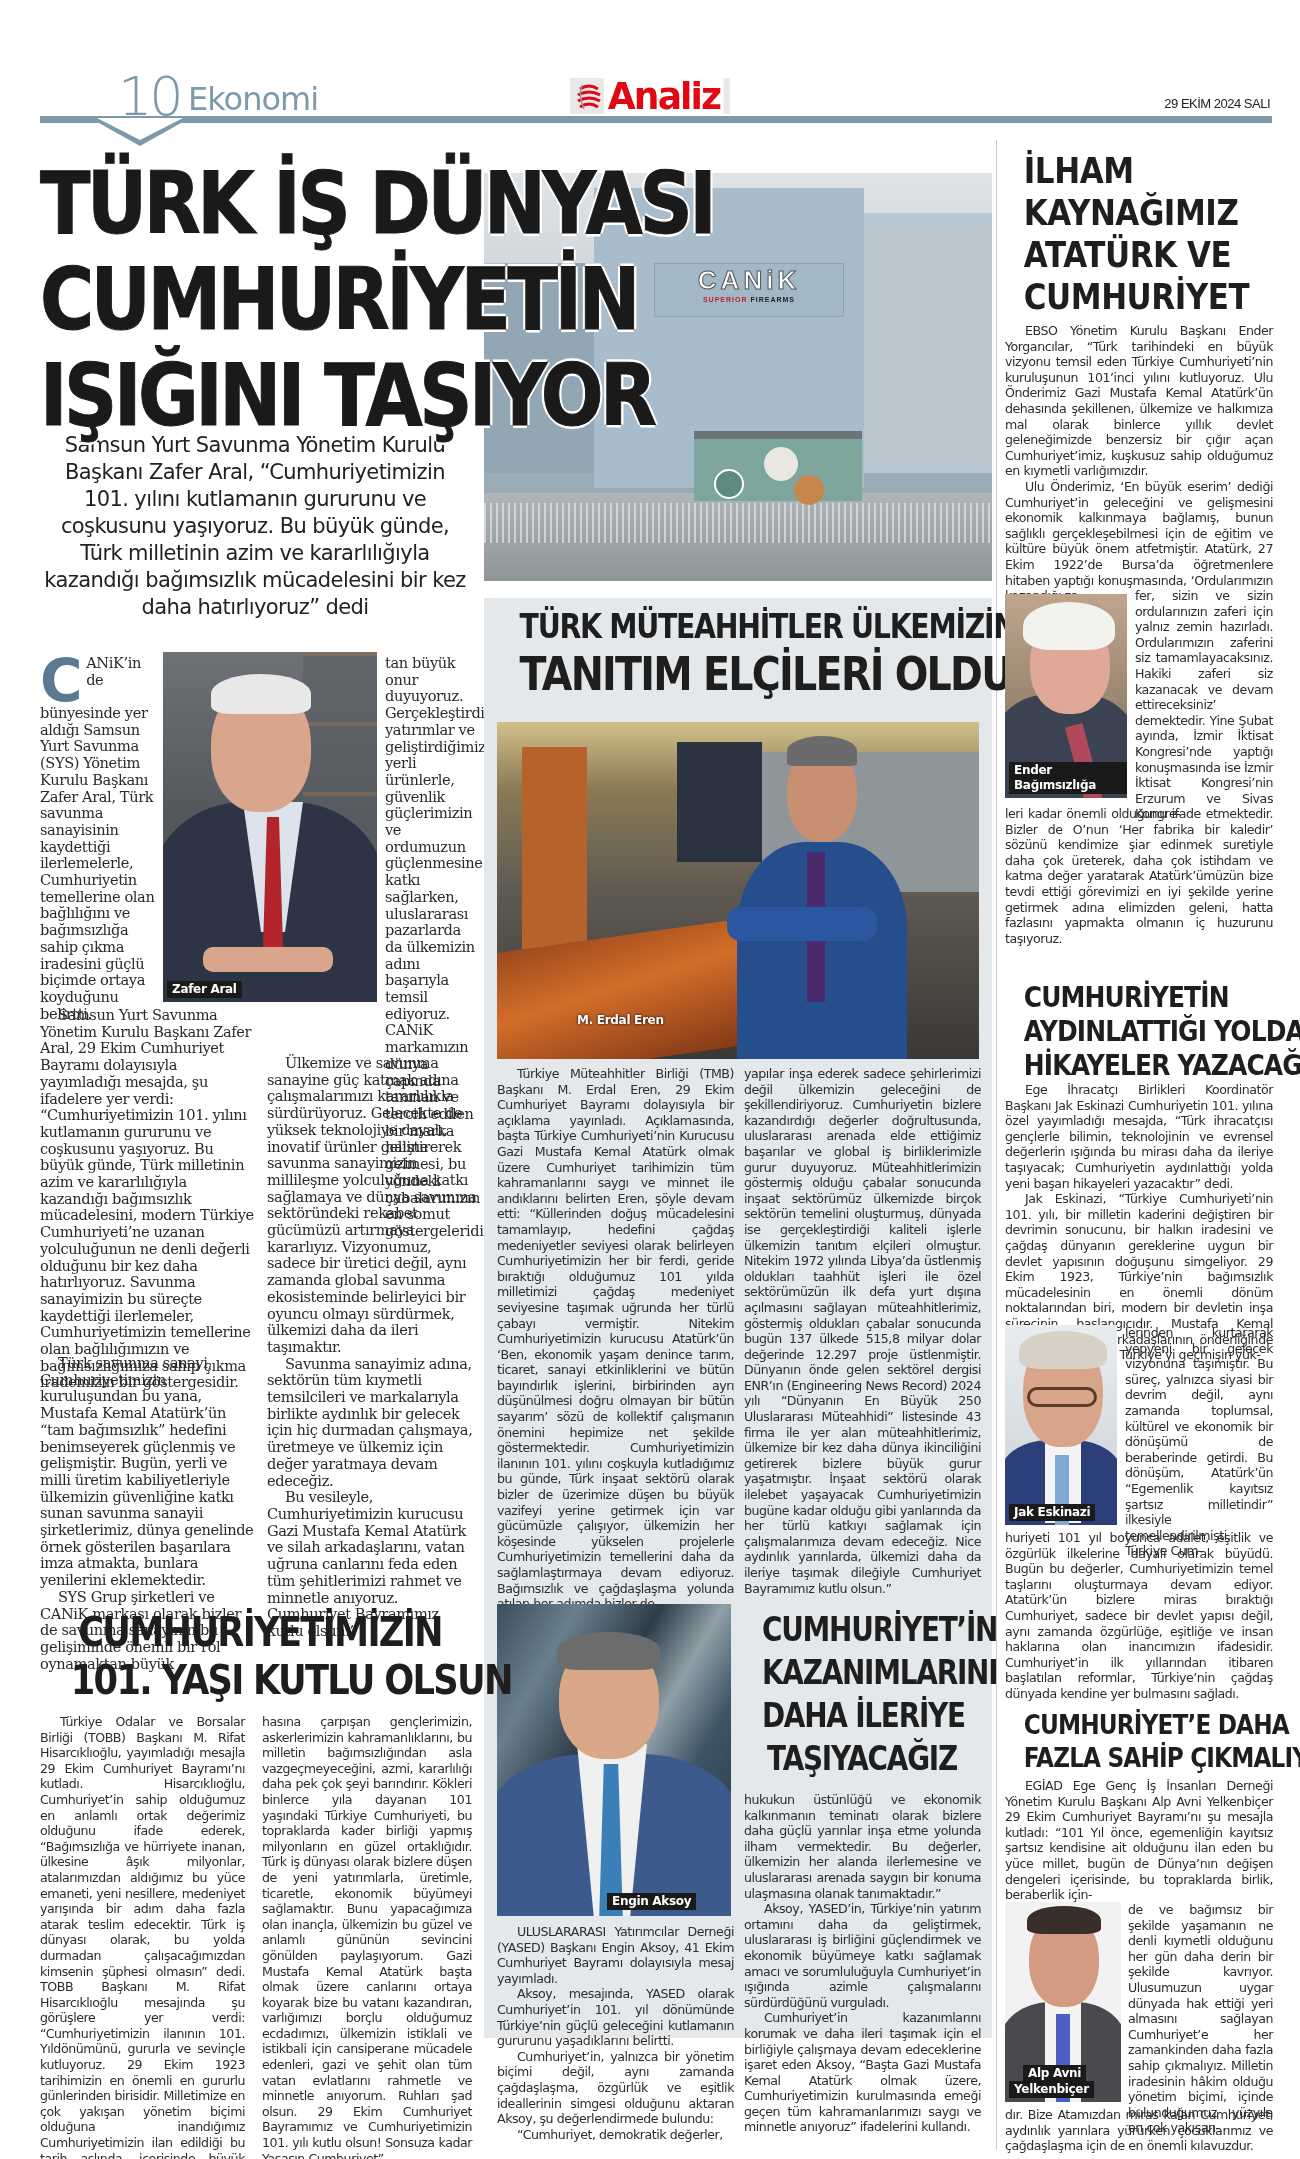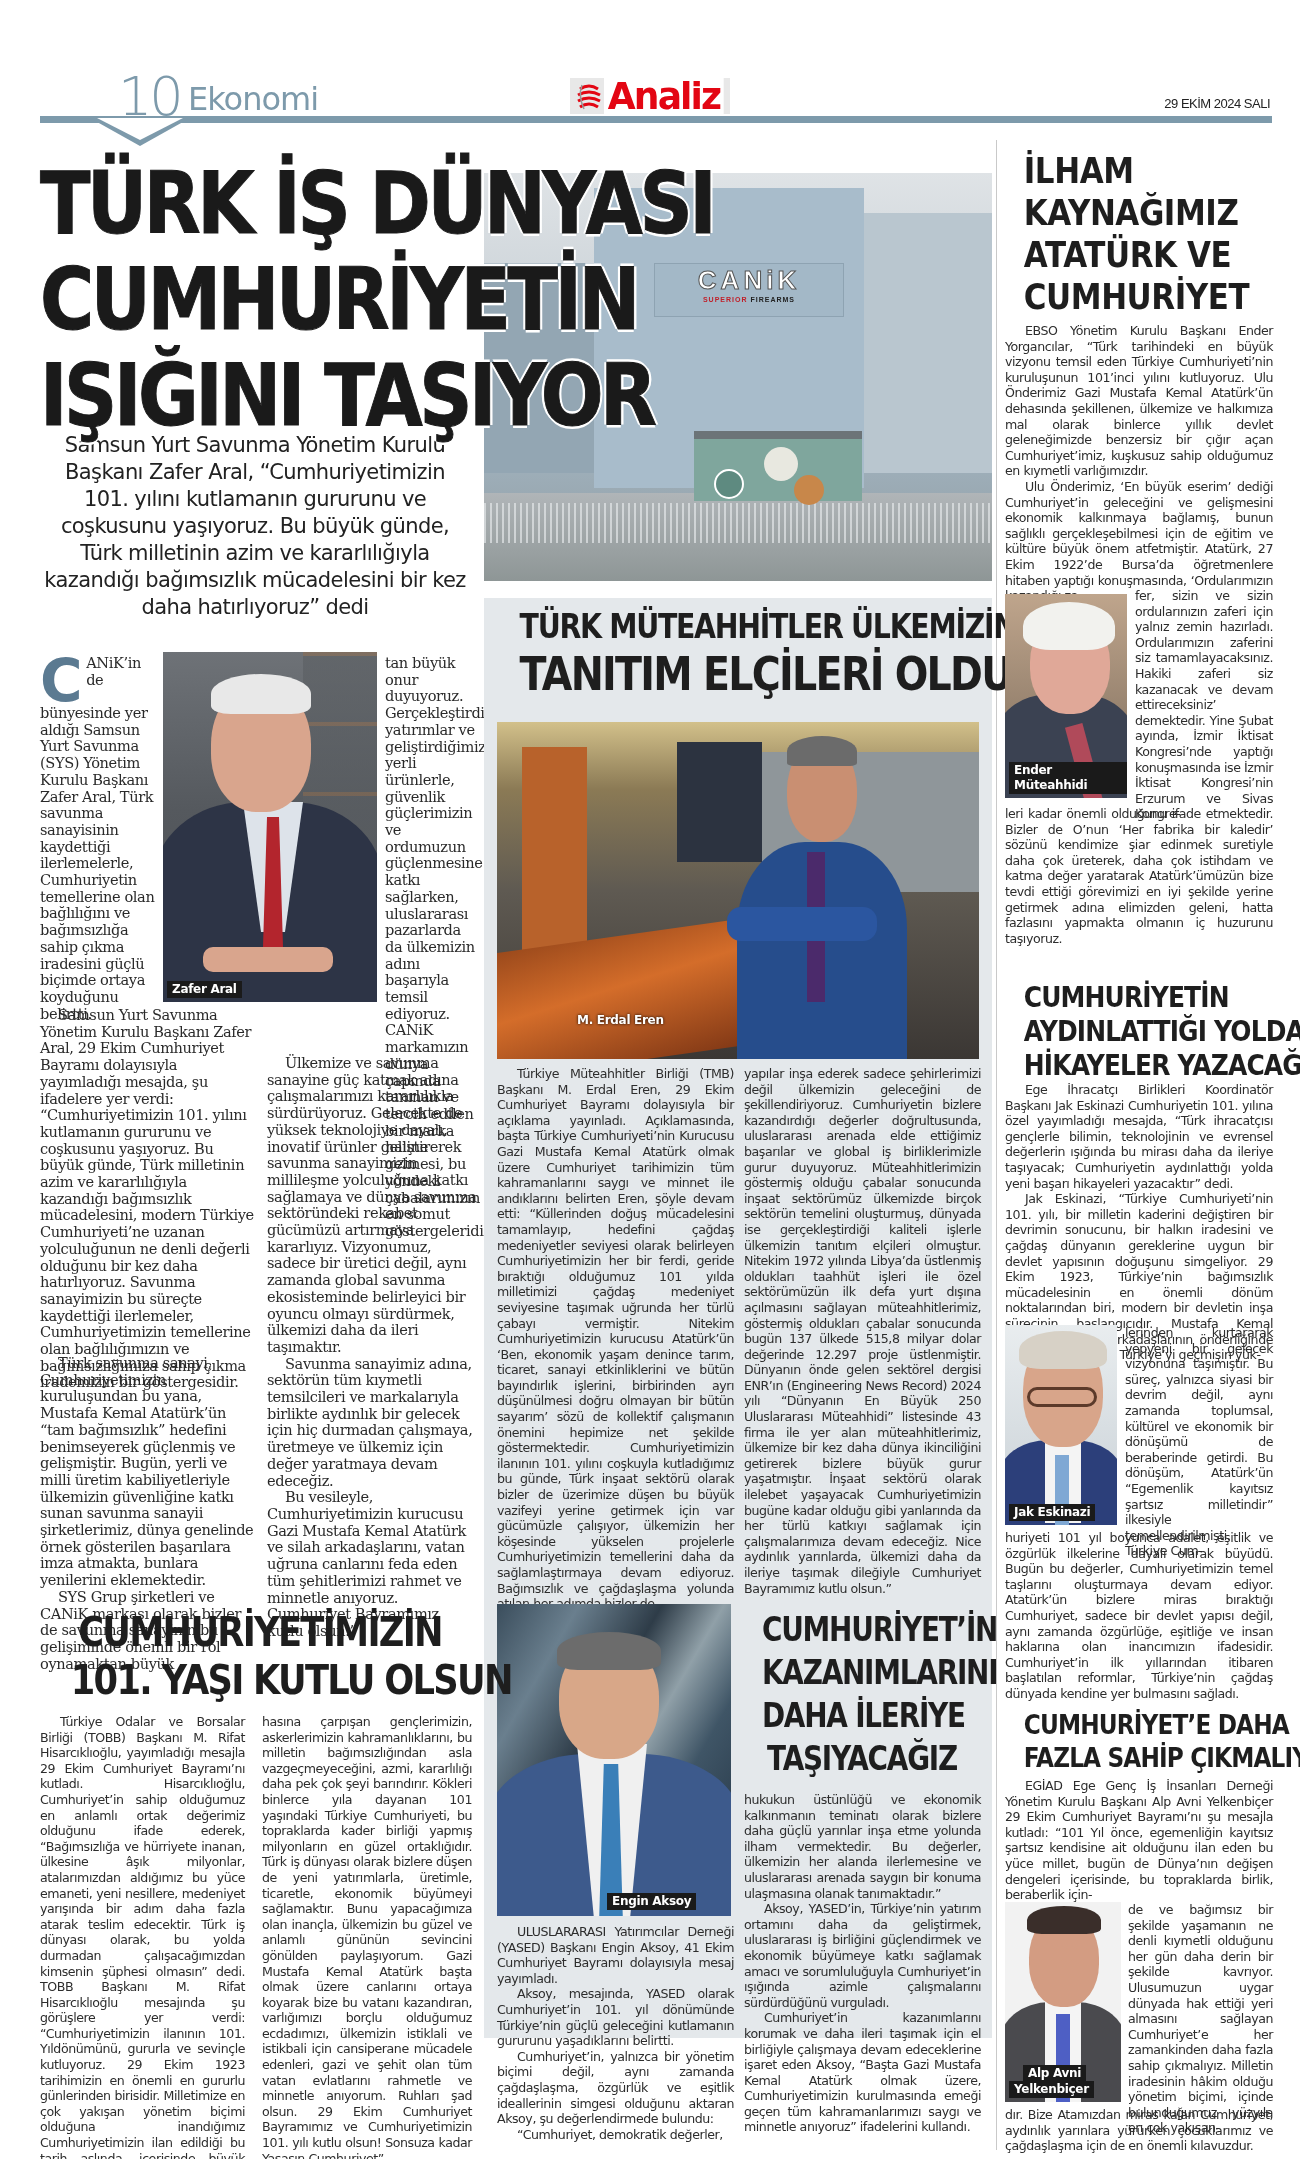--- a/index.html
+++ b/index.html
@@ -225,21 +225,21 @@
 </h2>
 <div class="r-body" style="top:323px;">
   <p>EBSO Yönetim Kurulu Başkanı Ender Yorgancılar, “Türk tarihindeki en büyük vizyonu temsil eden Türkiye Cumhuriyeti’nin kuruluşunun 101’inci yılını kutluyoruz. Ulu Önderimiz Gazi Mustafa Kemal Atatürk’ün dehasında şekillenen, ülkemize ve halkımıza mal olarak binlerce yıllık devlet geleneğimizde benzersiz bir çığır açan Cumhuriyet’imiz, kuşkusuz sahip olduğumuz en kıymetli varlığımızdır.</p>
   <p>Ulu Önderimiz, ‘En büyük eserim’ dediği Cumhuriyet’in geleceğini ve gelişmesini ekonomik kalkınmaya bağlamış, bunun sağlıklı gerçekleşebilmesi için de eğitim ve kültüre büyük önem atfetmiştir. Atatürk, 27 Ekim 1922’de Bursa’da öğretmenlere hitaben yaptığı konuşmasında, ‘Ordularımızın kazandığı za-</p>
 </div>
 <div class="r-photo" style="left:1005px;top:594px;width:122px;height:204px;background:linear-gradient(180deg,#bfa58c,#7a6a5a);">
   <div class="person-suit" style="left:-10px;top:100px;width:140px;height:110px;background:#3b4252;"></div>
   <div class="person-tie" style="left:70px;top:130px;width:18px;height:80px;background:#b04a5a;transform:rotate(-15deg);"></div>
   <div class="person-head" style="left:25px;top:20px;width:80px;height:100px;background:#e0a898;"></div>
   <div class="person-head" style="left:18px;top:8px;width:92px;height:48px;background:#f2f2ee;border-radius:50% 50% 30% 30%;"></div>
-  <span class="caption" style="left:4px;bottom:4px;">Ender Müteahhidi</span>
+  <span class="caption" style="left:4px;bottom:4px;">Ender Bağımsızlığa</span>
 </div>
 <div class="r-body" style="left:1135px;width:138px;top:588px;text-align:justify;">
   <p style="text-indent:0;">fer, sizin ve sizin ordularınızın zaferi için yalnız zemin hazırladı. Ordularımızın zaferini siz tamamlayacaksınız. Hakiki zaferi siz kazanacak ve devam ettireceksiniz’ demektedir. Yine Şubat ayında, İzmir İktisat Kongresi’nde yaptığı konuşmasında ise İzmir İktisat Kongresi’nin Erzurum ve Sivas Kongre-</p>
 </div>
 <div class="r-body" style="top:806px;">
   <p style="text-indent:0;">leri kadar önemli olduğunu ifade etmektedir. Bizler de O’nun ‘Her fabrika bir kaledir’ sözünü kendimize şiar edinmek suretiyle daha çok üreterek, daha çok istihdam ve katma değer yaratarak Atatürk’ümüzün bize tevdi ettiği görevimizi en iyi şekilde yerine getirmek adına elimizden geleni, hatta fazlasını yapmakta olmanın iç huzurunu taşıyoruz.</p>
 </div>
 
 <h2 class="r-title" style="top:980px;font-size:29px;line-height:34px;letter-spacing:-1px;">
   <span>CUMHURİYETİN</span>

